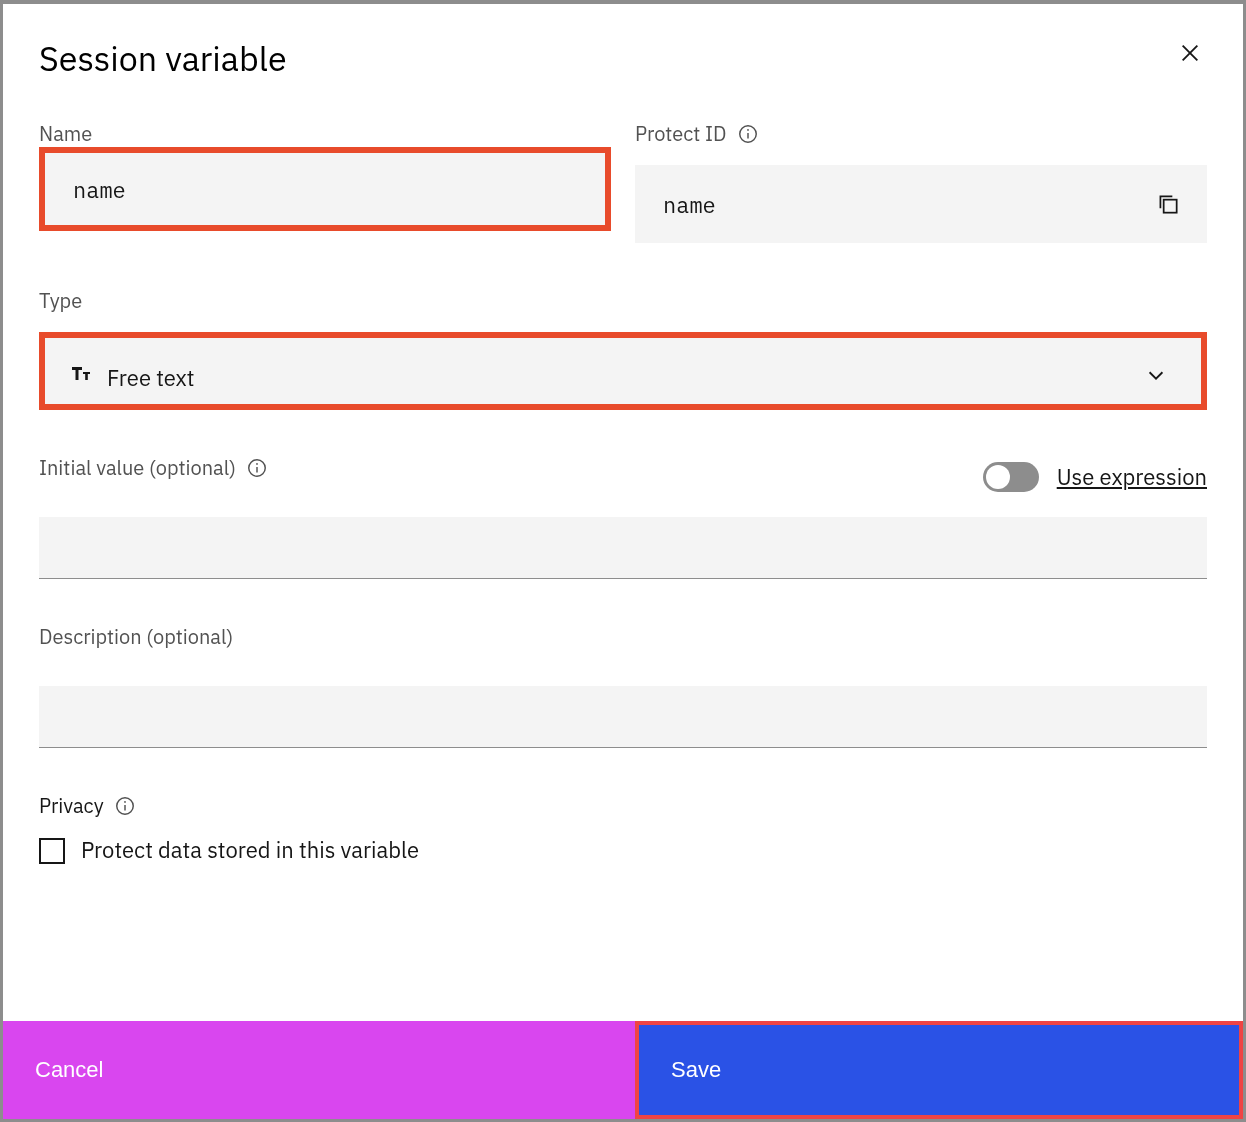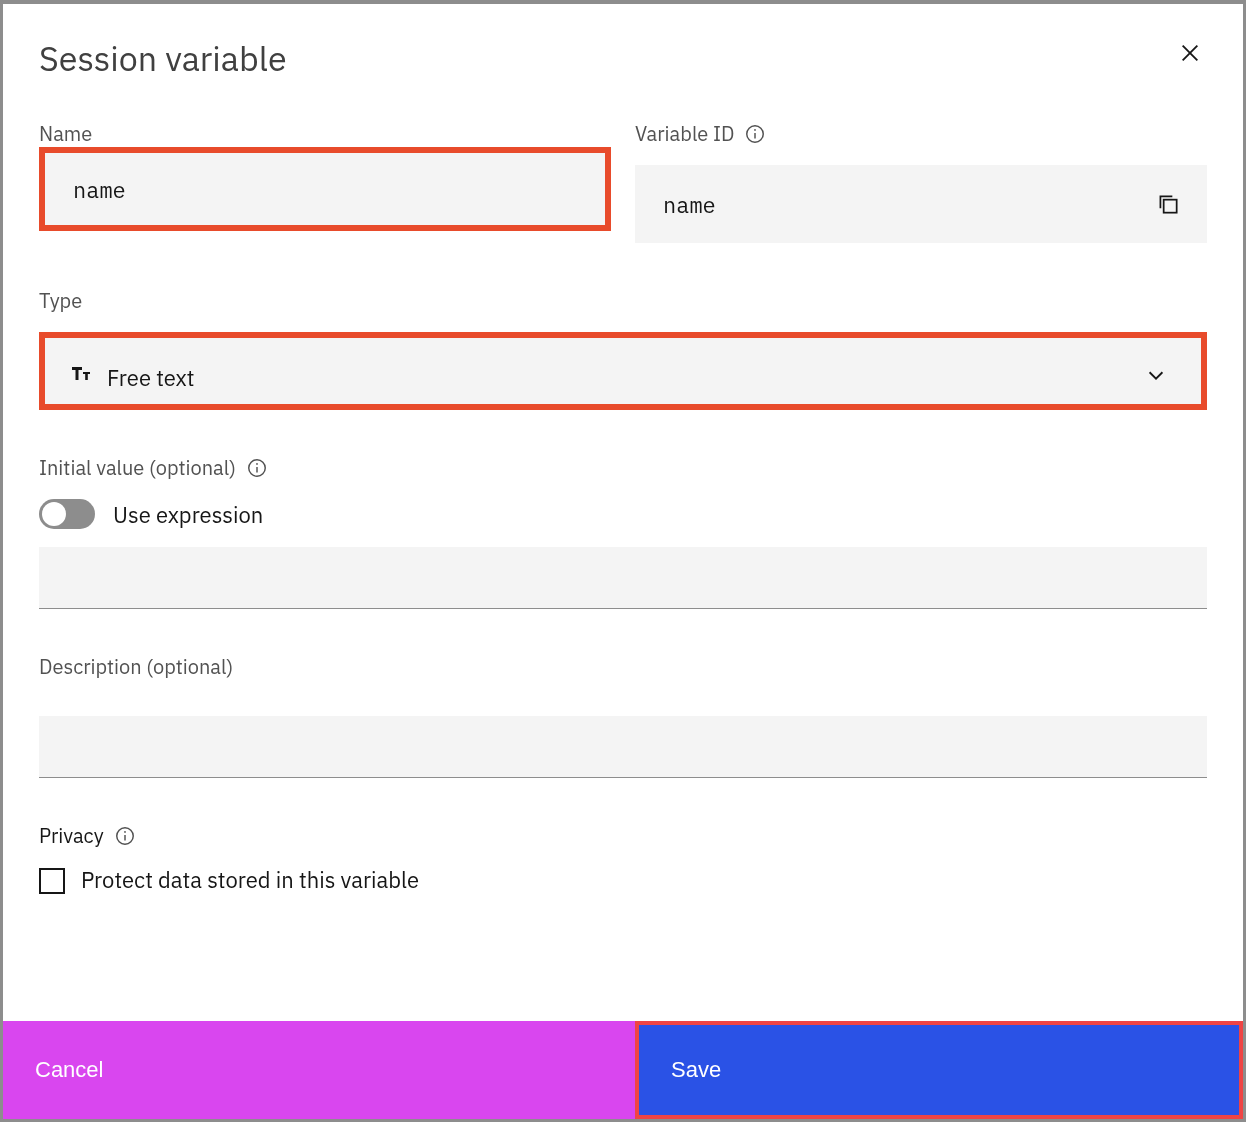--- a/index.html
+++ b/index.html
@@ -27,21 +27,21 @@
     overflow: hidden;
   }
   .header-row {
     display: flex;
     justify-content: space-between;
     align-items: flex-start;
   }
   .title {
     font-size: 34px;
     font-weight: 400;
-    color: #404040;
+    color: #000000;
   }
   .close-btn {
     background: none;
     border: none;
     cursor: pointer;
     padding: 6px;
     line-height: 0;
   }
   .close-btn svg { width: 22px; height: 22px; }
 
@@ -114,27 +114,27 @@
     cursor: pointer;
   }
   .type-left { display: flex; align-items: center; gap: 14px; }
   .type-text { font-size: 22px; color: #161616; }
   .tt-icon svg { width: 24px; height: 24px; }
   .chev-icon svg { width: 22px; height: 22px; }
 
   .iv-row {
     display: flex;
     justify-content: space-between;
-    align-items: flex-start;
-    flex-direction: column;
+    align-items: center;
   }
   .iv-right {
     display: flex;
     align-items: center;
     gap: 18px;
+    text-decoration: underline;
   }
   .toggle {
     width: 56px; height: 30px;
     background: #8d8d8d;
     border-radius: 16px;
     position: relative;
     cursor: pointer;
   }
   .toggle .knob {
     position: absolute;
@@ -220,21 +220,21 @@
 
     <div class="row-2col">
       <div class="col">
         <div class="field-label">Name</div>
         <div class="hl">
           <input class="text-input" style="margin-top: 0px; height: 72px;" type="text" value="name">
         </div>
       </div>
       <div class="col">
         <div class="field-label">
-          <span>Variable ID</span>
+          <span>Protect ID</span>
           <span class="info-icon">
             <svg viewBox="0 0 24 24" fill="none" stroke="#525252" stroke-width="1.6">
               <circle cx="12" cy="12" r="9"></circle>
               <line x1="12" y1="11" x2="12" y2="17"></line>
               <circle cx="12" cy="7.5" r="1" fill="#525252" stroke="none"></circle>
             </svg>
           </span>
         </div>
         <div class="varid-box">
           <span class="varid-text">name</span>

